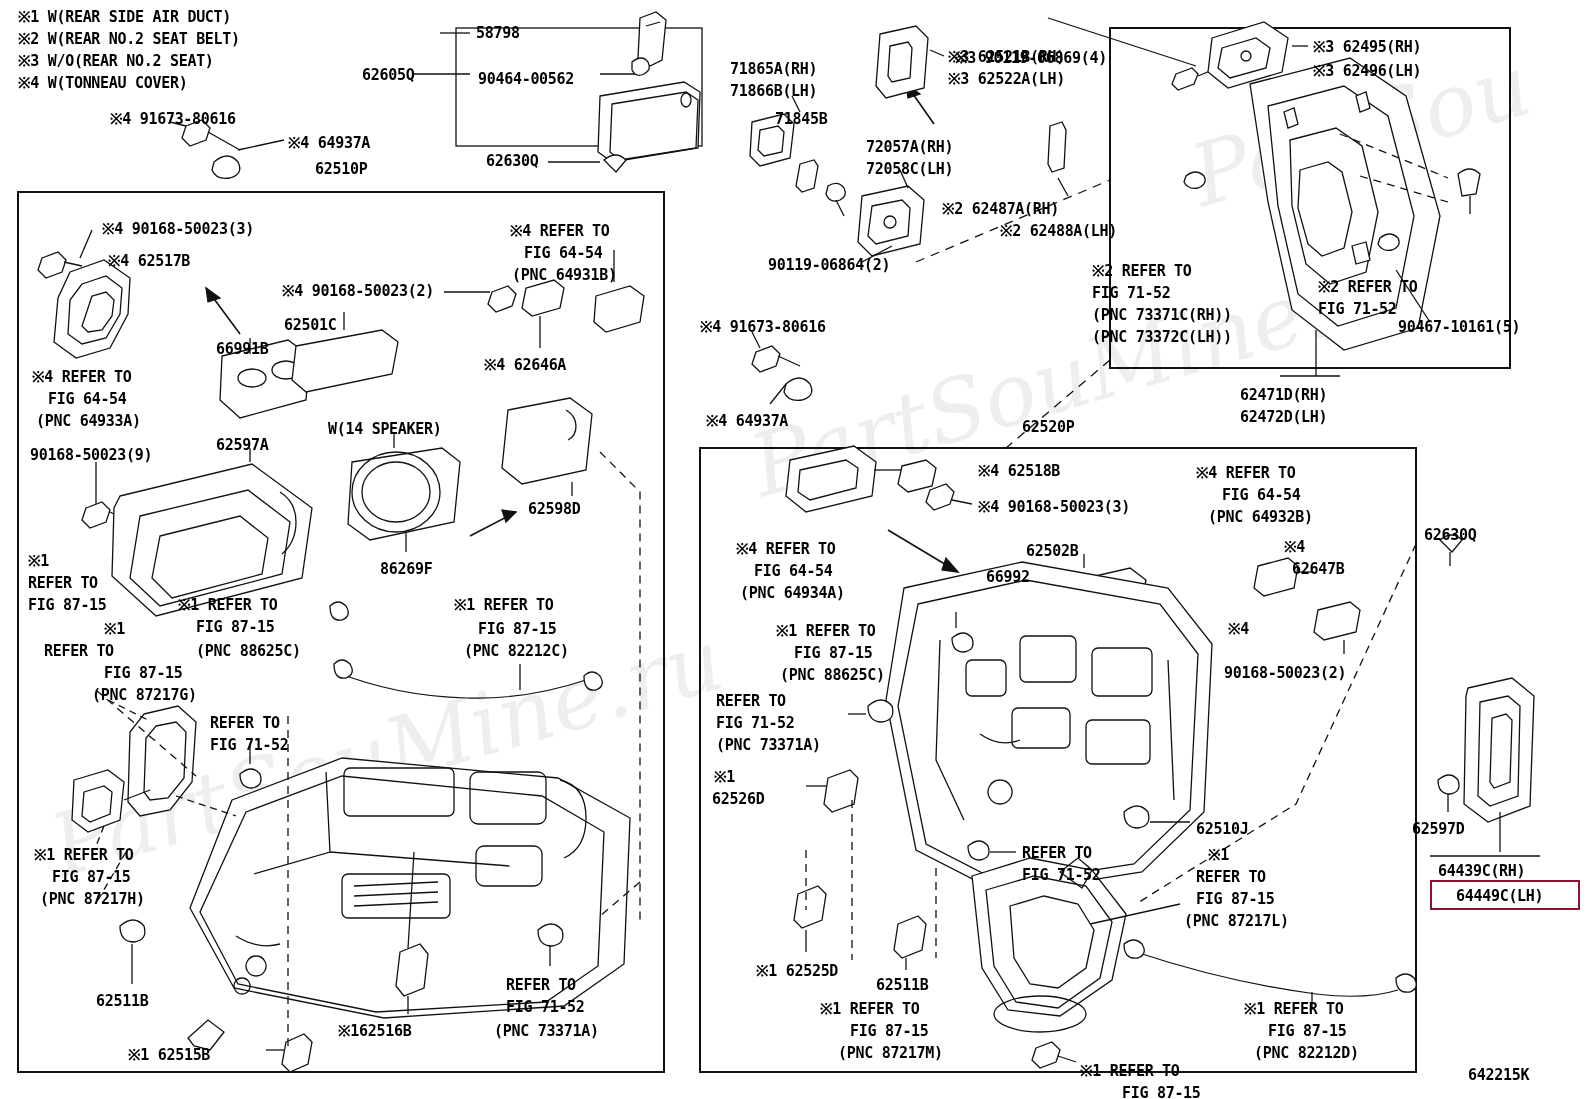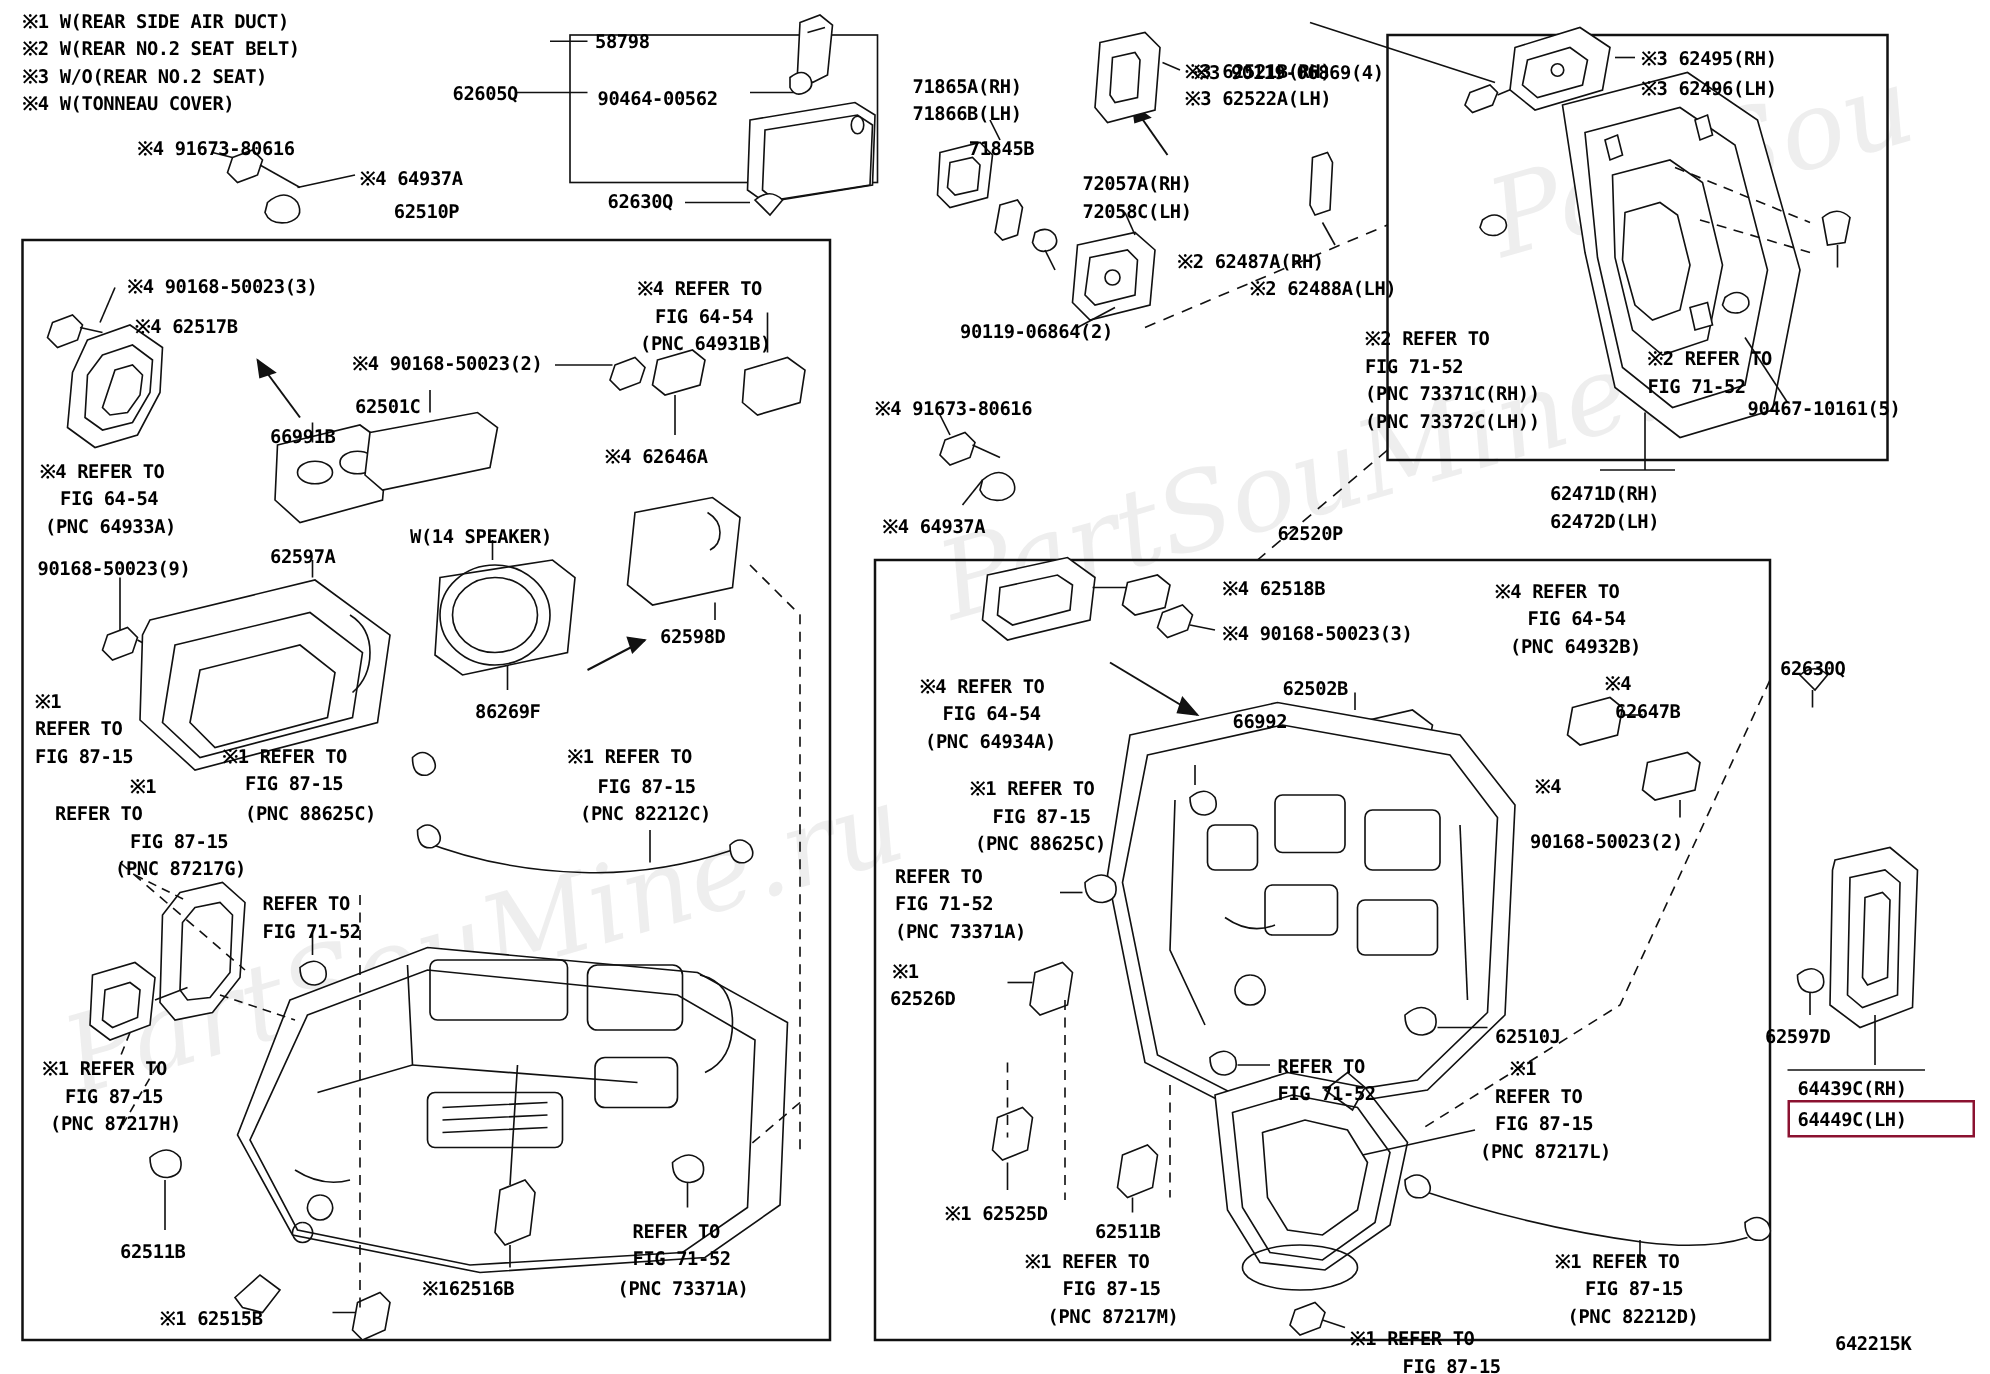--- a/index.html
+++ b/index.html
@@ -333,21 +333,21 @@
       <path d="M1480 702 l28 -6 l12 10 l-2 90 l-28 10 l-12 -10 z"></path>
       <path d="M1492 718 l14 -4 l6 6 l-2 62 l-16 6 l-4 -6 z"></path>
       <path d="M1438 780 q12 -10 20 0 q4 12 -8 14 q-12 0 -12 -14 z" fill="#fff"></path>
       <line x1="1448" y1="794" x2="1448" y2="812"></line>
       <line x1="1500" y1="812" x2="1500" y2="852"></line>
       <line x1="1430" y1="856" x2="1540" y2="856"></line>
     </g>
   </svg>
 
   <div class="hilite" style="left:1430px; top:880px; width:150px; height:30px;">
-    <span class="lbl b" style="left:6px; top:5px;text-align:right;">64449C(LH)</span>
+    <span class="lbl b" style="left:24px; top:5px;text-align:right;">64449C(LH)</span>
   </div>
 
   <div id="labels">
       <div class="lbl b" style="left: 18px; top: 8px;">※1 W(REAR SIDE AIR DUCT)</div>
       <div class="lbl b" style="left: 18px; top: 30px;">※2 W(REAR NO.2 SEAT BELT)</div>
       <div class="lbl b" style="left: 18px; top: 52px;">※3 W/O(REAR NO.2 SEAT)</div>
       <div class="lbl b" style="left: 18px; top: 74px;">※4 W(TONNEAU COVER)</div>
       <div class="lbl b" style="left: 110px; top: 110px;">※4 91673-80616</div>
       <div class="lbl b" style="left: 288px; top: 134px;">※4 64937A</div>
       <div class="lbl b" style="left: 315px; top: 160px; text-align: center;">62510P</div>

